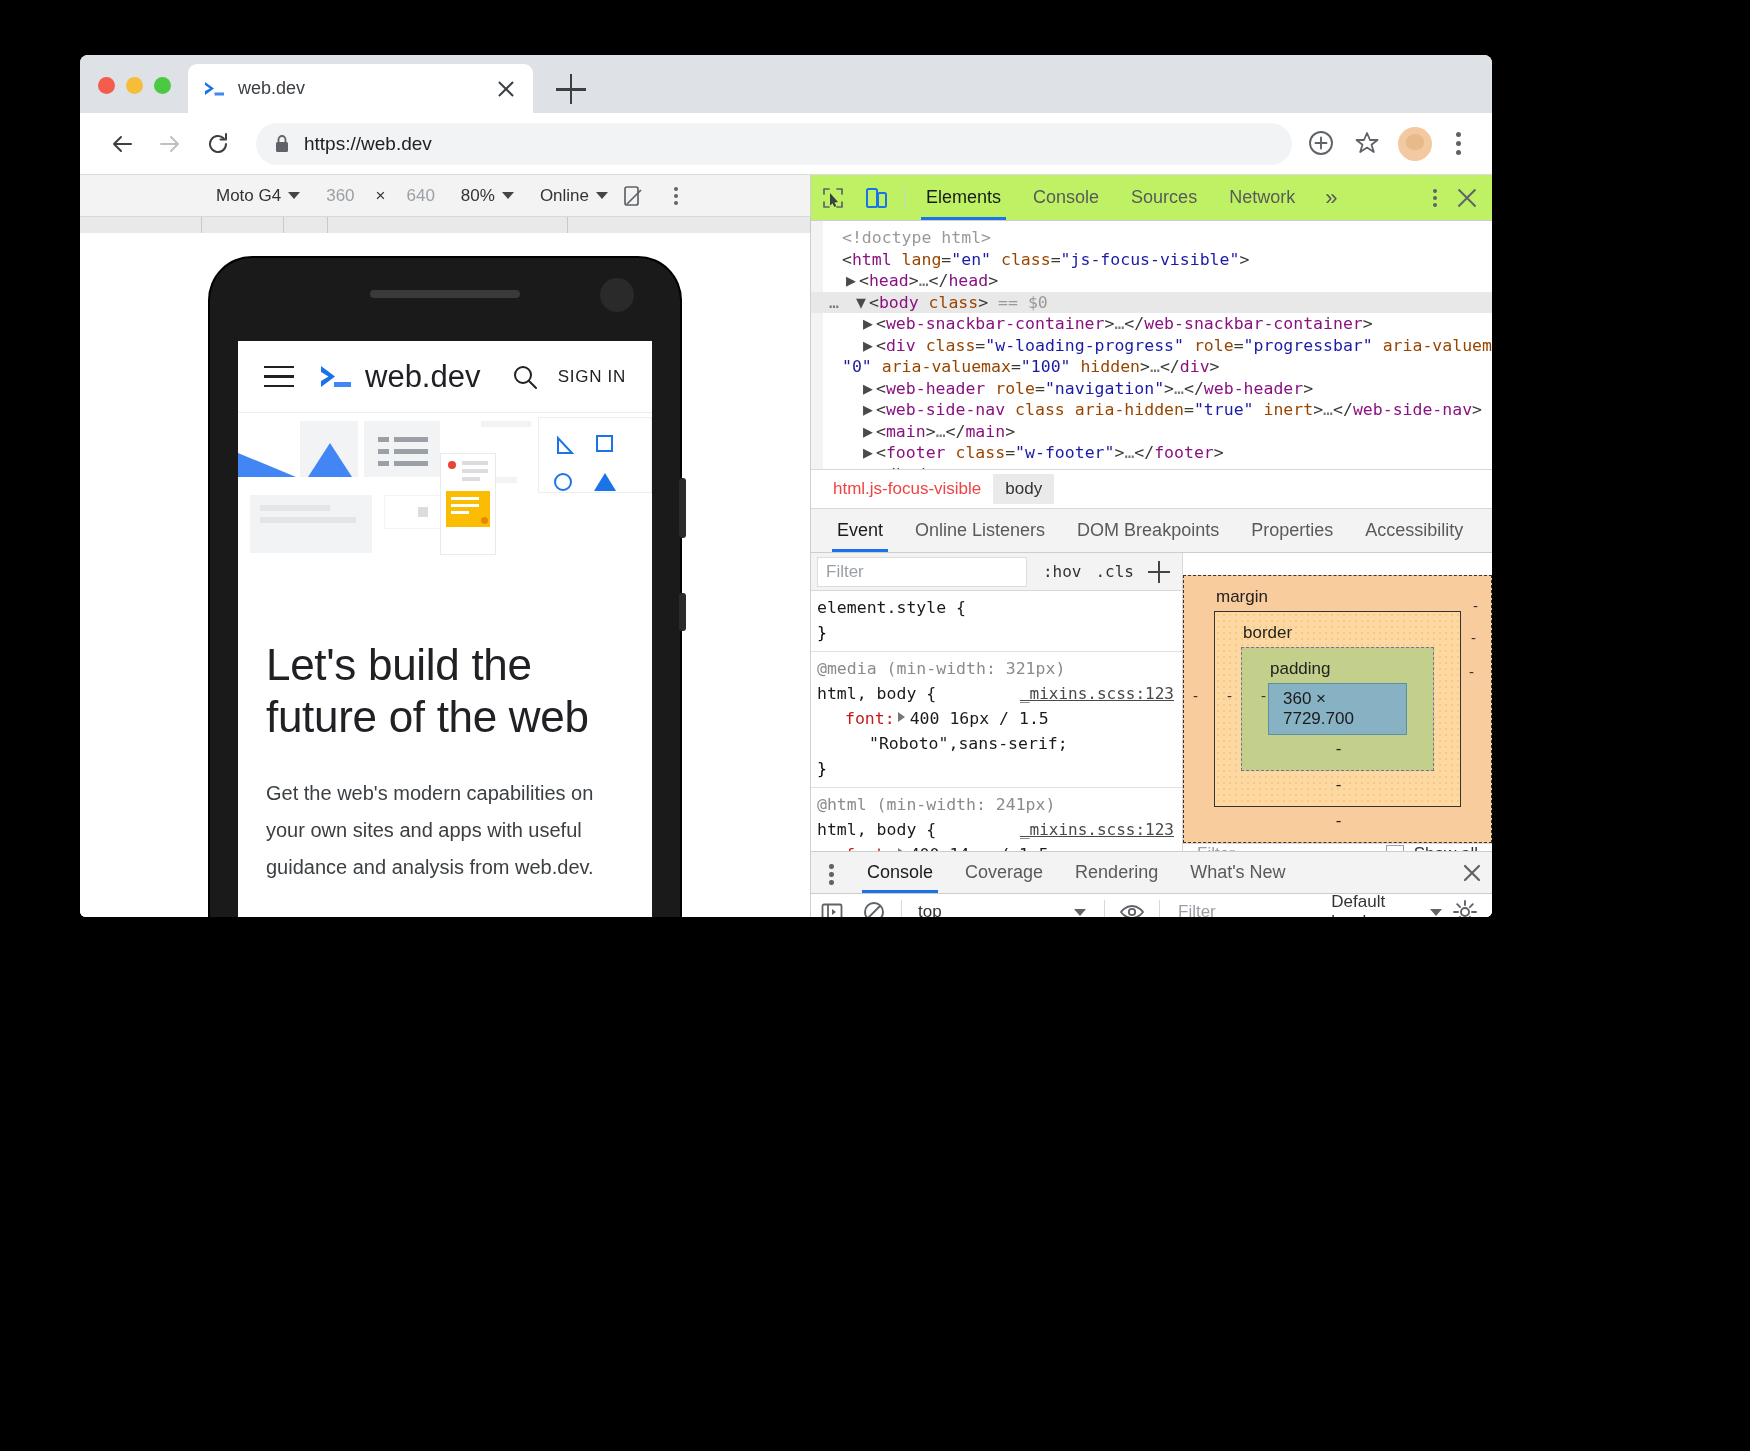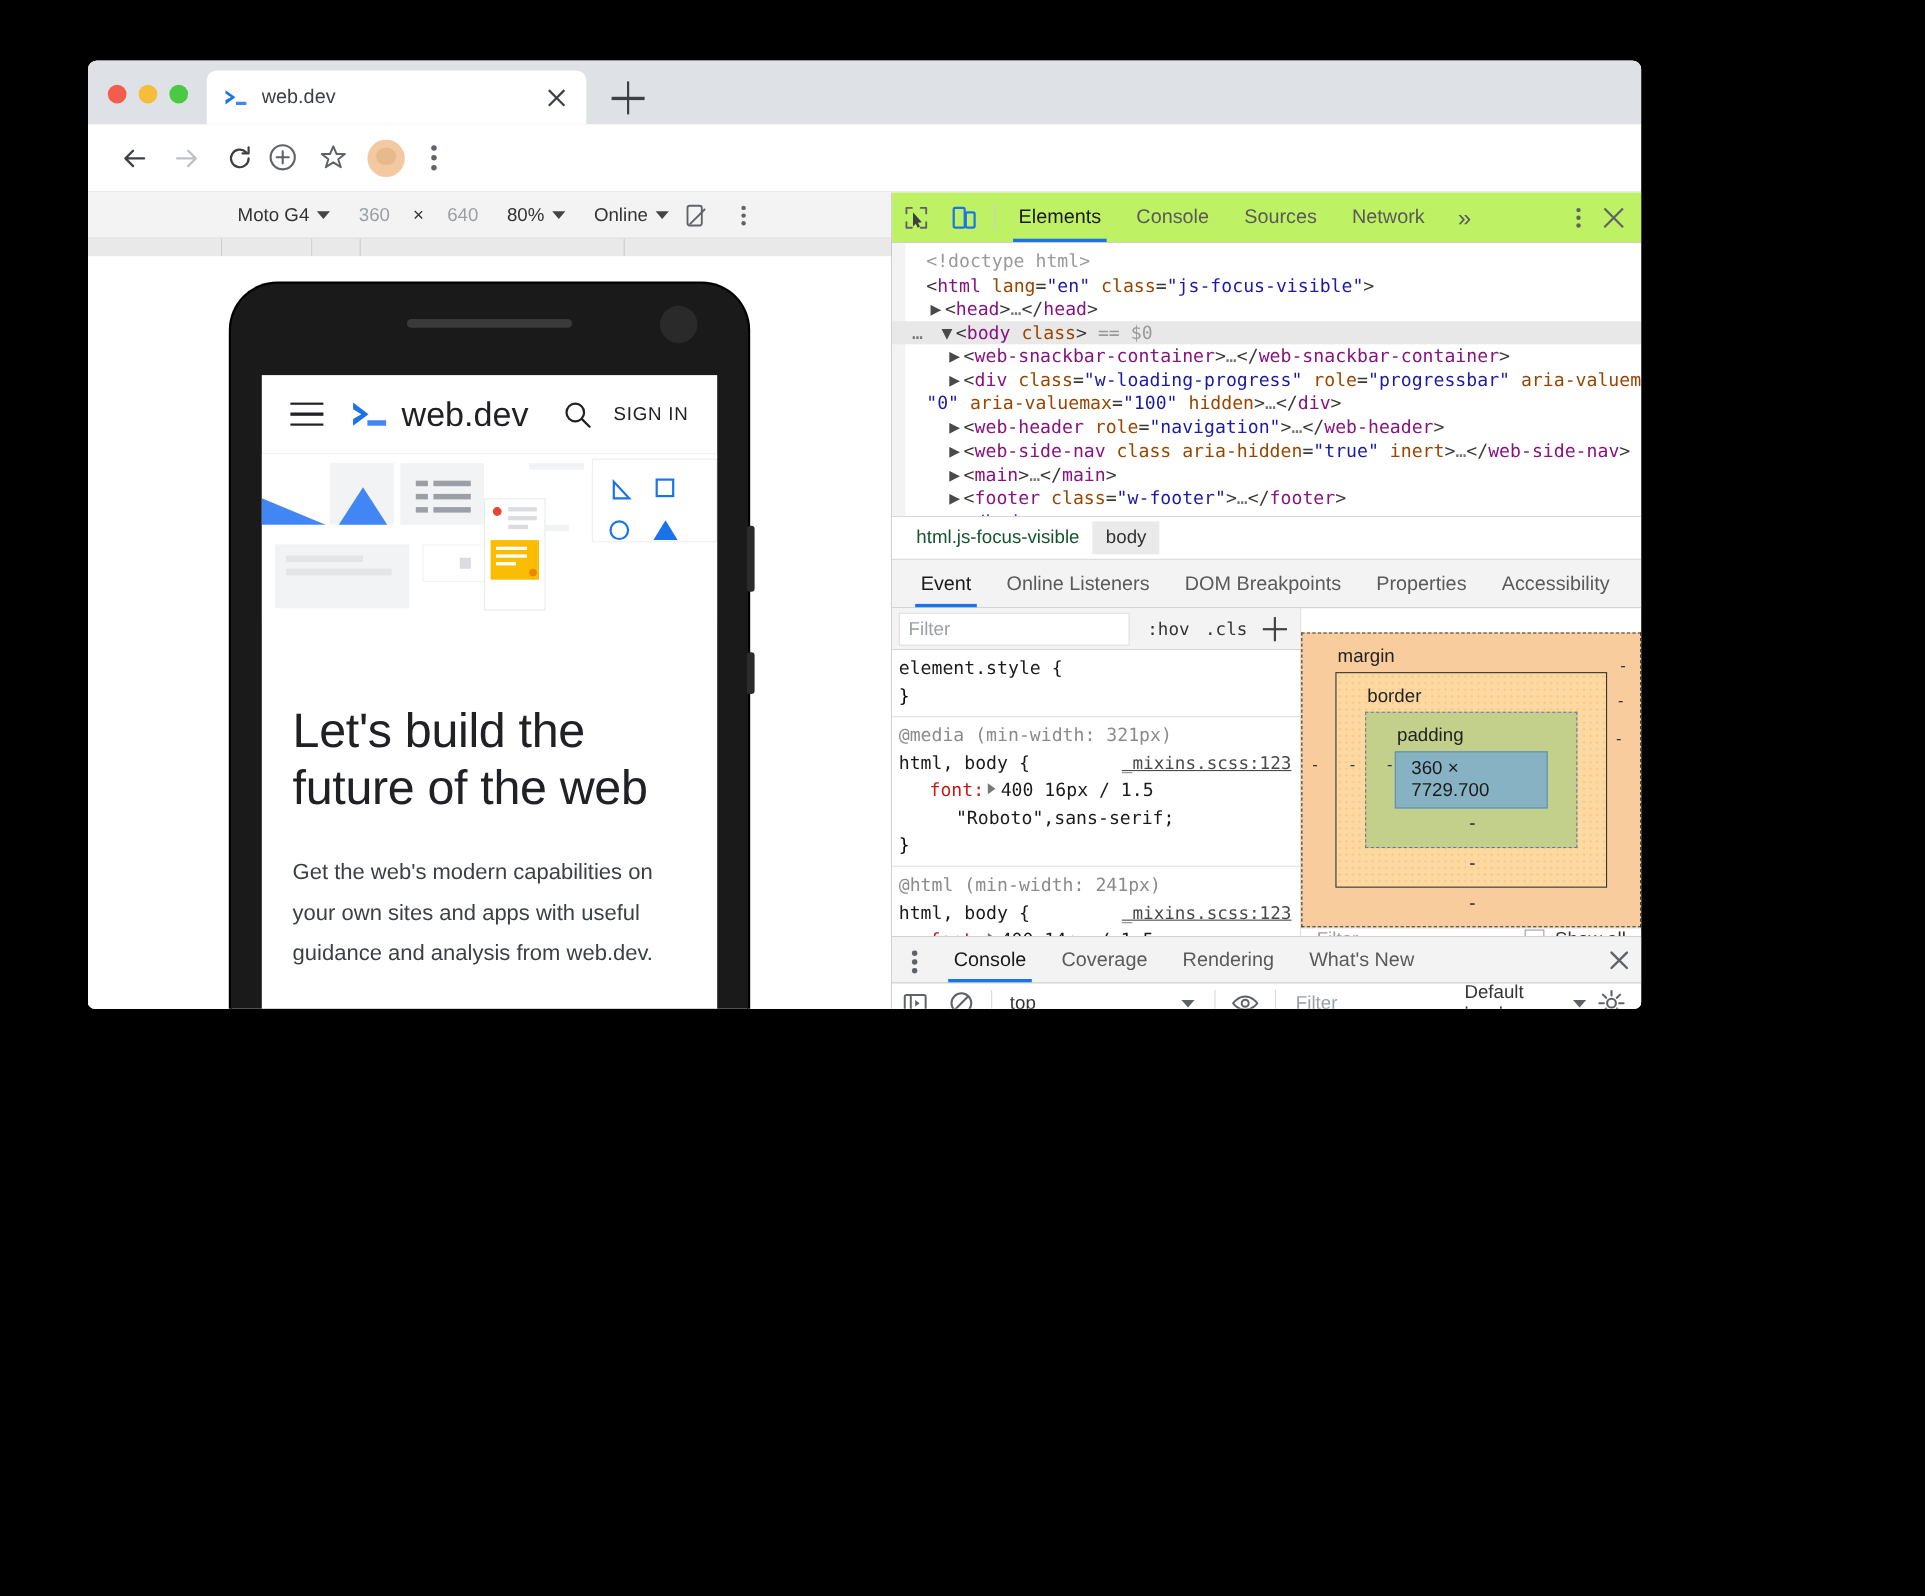--- a/index.html
+++ b/index.html
@@ -157,21 +157,21 @@
   .dt-line .ind{display:inline-block;}
   .tw{color:#4a4a4a;display:inline-block;width:13px;}
   .c-tag{color:#881280;} .c-attr{color:#994500;} .c-val{color:#1a1aa6;}
   .c-punct{color:#393a34;} .c-grey{color:#999;} .c-dots{color:#777;}
   .c-com{color:#999;}
   .gutter{position:absolute;left:0;top:0;bottom:0;width:12px;background:#f3f3f3;}
 
   
   .crumbs{height:40px;background:#fff;border-top:1px solid #d8d8d8;border-bottom:1px solid #d8d8d8;
           display:flex;align-items:center;font-size:17px;padding-left:10px;}
-  .crumb{padding:5px 12px;cursor:pointer;color:#14532d;}
+  .crumb{padding:5px 12px;cursor:pointer;color:#ef4444;}
   .crumb.selected{background:#eaeaea;color:#333;}
 
   
   .sp-tabbar{height:44px;background:#f3f3f3;border-bottom:1px solid #cdcdcd;display:flex;align-items:stretch;font-size:18px;color:#5a5a5a;padding-left:10px;}
   .sp-tab{padding:0 16px;display:flex;align-items:center;cursor:pointer;white-space:nowrap;position:relative;}
   .sp-tab.active{color:#1a1a1a;}
   .sp-tab.active::after{content:"";position:absolute;left:11px;right:11px;bottom:0;height:3px;background:#1a73e8;}
 
   .sp-body{flex:1;display:flex;min-height:0;overflow:hidden;}
   .sp-left{width:372px;border-right:1px solid #d8d8d8;display:flex;flex-direction:column;min-width:0;}
@@ -267,20 +267,29 @@
       <div class="navbtn">
         <svg width="26" height="26" viewBox="0 0 26 26">
             <path d="M4 13h17M21 13l-7-7M21 13l-7 7" stroke="#bdc1c6" stroke-width="2" fill="none" stroke-linecap="round" stroke-linejoin="round"></path>
           </svg>
       </div>
       <div class="navbtn">
         <svg width="26" height="26" viewBox="0 0 26 26">
           <path d="M21 13a8 8 0 1 1-2.4-5.7" stroke="#3c4043" stroke-width="2" fill="none" stroke-linecap="round"></path>
           <path d="M21 3v5.5h-5.5" stroke="#3c4043" stroke-width="2" fill="none" stroke-linecap="round" stroke-linejoin="round"></path>
         </svg>
+      </div>
+      <div class="urlbar">
+        <span class="lock">
+          <svg width="16" height="20" viewBox="0 0 16 20">
+            <rect x="2" y="8" width="12" height="10" rx="1.5" fill="#5f6368"></rect>
+            <path d="M4.5 8V5.5a3.5 3.5 0 0 1 7 0V8" stroke="#5f6368" stroke-width="1.8" fill="none"></path>
+          </svg>
+        </span>
+        <span class="urltext">https://web.dev</span>
       </div>
       <div class="omni-right">
         <span class="oicon">
           <svg width="30" height="30" viewBox="0 0 30 30">
             <circle cx="15" cy="15" r="11" stroke="#5f6368" stroke-width="1.9" fill="none"></circle>
             <path d="M15 9.5v11M9.5 15h11" stroke="#5f6368" stroke-width="1.9" stroke-linecap="round"></path>
           </svg>
         </span>
         <span class="oicon">
           <svg width="30" height="30" viewBox="0 0 30 30">

